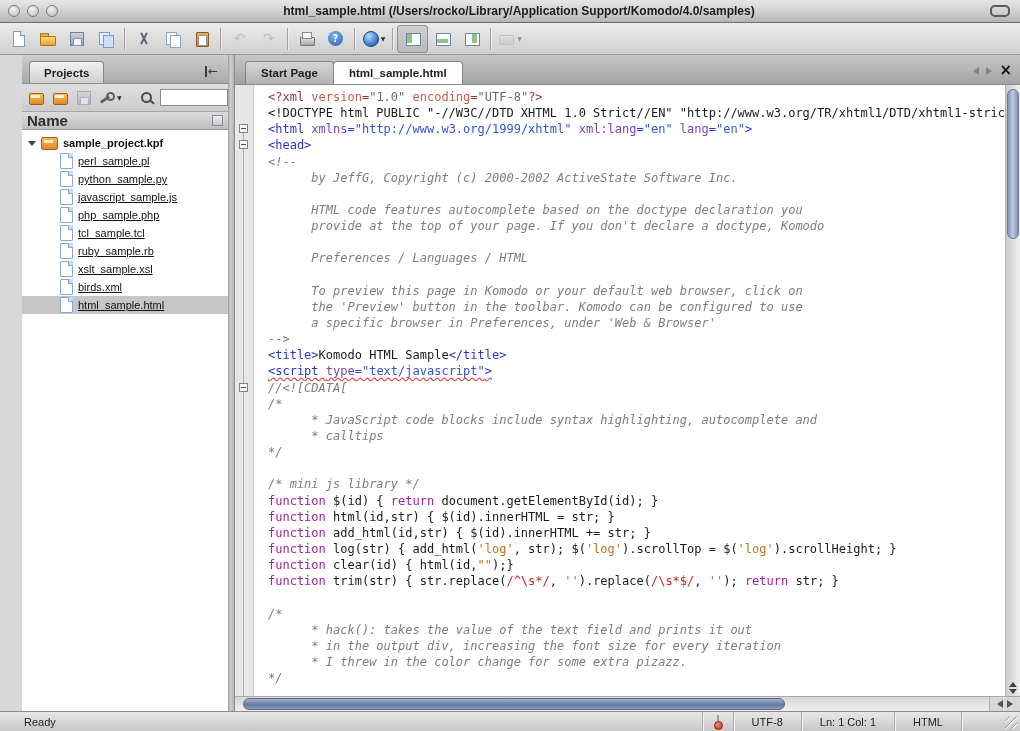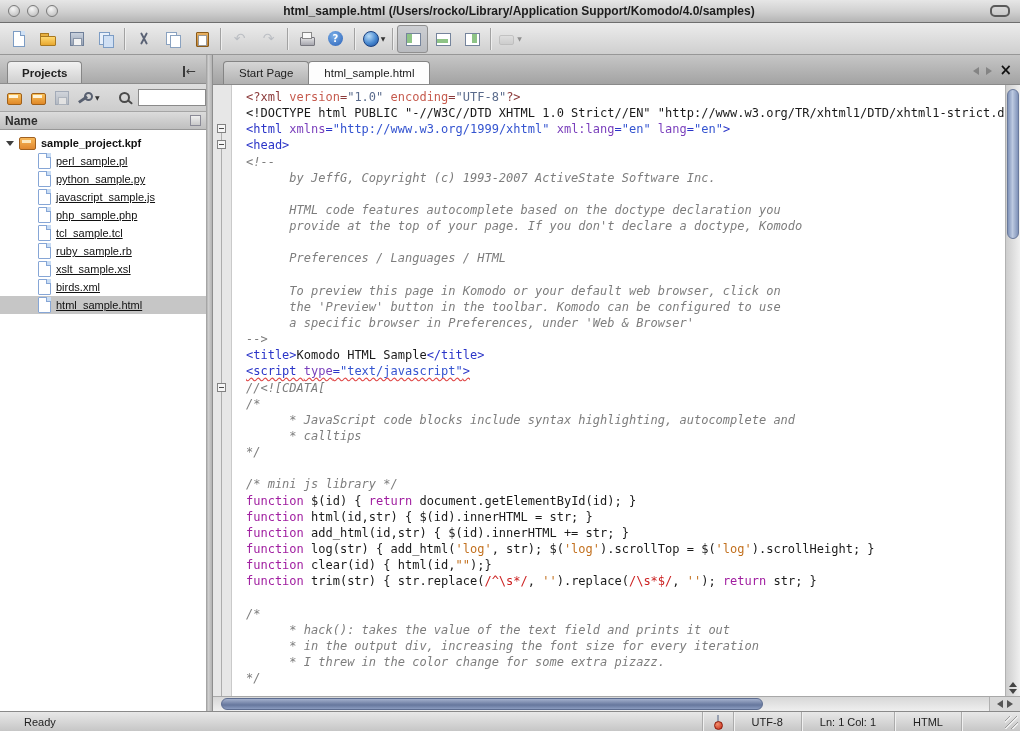--- a/index.html
+++ b/index.html
@@ -53,53 +53,53 @@
   .pane-right-icon::after{content:"";position:absolute;left:9px;top:4px;width:5px;height:9px;background:#8ec486;}
   .generic-drop-icon::before{content:"";position:absolute;left:2px;top:5px;width:13px;height:8px;background:linear-gradient(#dedede,#bfbfbf);border:1px solid #9f9f9f;border-radius:2px;}
   .project-open-icon::before,.project-add-icon::before{content:"";position:absolute;left:2px;top:4px;width:13px;height:10px;background:linear-gradient(#f8c058,#e08828);border:1px solid #a06018;border-radius:2px;}
   .project-open-icon::after,.project-add-icon::after{content:"";position:absolute;left:4px;top:6px;width:9px;height:3px;background:#fdf3d8;}
   .tools-icon::before{content:"";position:absolute;left:3px;top:9px;width:10px;height:3px;background:#586070;transform:rotate(-35deg);}
   .tools-icon::after{content:"";position:absolute;left:9px;top:3px;width:5px;height:5px;border:2px solid #586070;border-radius:50%;}
   .search-icon{width:16px;height:16px;}
   .search-icon::before{content:"";position:absolute;left:2px;top:2px;width:7px;height:7px;border:2px solid #4a4a4a;border-radius:50%;}
   .search-icon::after{content:"";position:absolute;left:10px;top:11px;width:6px;height:2px;background:#4a4a4a;transform:rotate(40deg);border-radius:1px;}
   
-  .main{flex:1;display:flex;min-height:0;}
+  .main{flex:1;display:flex;min-height:0;margin-left:22px;}
   .left-panel{width:206px;flex:none;display:flex;flex-direction:column;background:#d6d6d6;min-height:0;}
   .splitter{width:6px;flex:none;background:linear-gradient(to right,#9a9a9a,#cfcfcf 40%,#b3b3b3);border-right:1px solid #8e8e8e;}
   
   .panel-header{height:28px;flex:none;display:flex;align-items:flex-end;background:linear-gradient(#cdcdcd,#a9a9a9);border-bottom:1px solid #8d8d8d;}
   .ptab{margin-left:7px;height:21px;display:flex;align-items:center;padding:0 14px;
     background:linear-gradient(#f2f2f2,#cfcfcf);border:1px solid #868686;border-bottom:none;border-radius:4px 4px 0 0;
     font-size:11.5px;font-weight:bold;color:#222;}
   .dock-icon{margin:0 10px 6px auto;border-left:2px solid #3a3a3a;padding-left:1px;font-size:12px;line-height:11px;color:#3a3a3a;font-family:"DejaVu Sans",sans-serif;}
   .panel-toolbar{height:27px;flex:none;display:flex;align-items:center;gap:3px;padding-left:3px;
     background:linear-gradient(#dedede,#cdcdcd);border-bottom:1px solid #a5a5a5;}
   .pt-btn{height:22px;min-width:21px;display:flex;align-items:center;justify-content:center;}
   .pt-btn.disabled{opacity:.5;}
   .searchbox{width:62px;height:15px;border:1px solid #8a8a8a;background:#fff;margin-left:2px;font-size:11px;padding:0 2px;}
   .name-header{height:17px;flex:none;display:flex;align-items:center;justify-content:space-between;padding:0 5px;
-    background:linear-gradient(#dcdcdc,#bfbfbf);border-bottom:1px solid #979797;font-size:12px;font-weight:bold;color:#2e2e2e;}
+    background:linear-gradient(#dcdcdc,#bfbfbf);border-bottom:1px solid #979797;font-size:15px;font-weight:bold;color:#2e2e2e;}
   .colpick-icon{width:9px;height:9px;border:1px solid #8a8a96;background:linear-gradient(#f0f0f0,#c8c8c8);}
   .tree{flex:1;background:#fff;overflow:hidden;padding-top:4px;}
   .tree-row{height:18px;display:flex;align-items:center;gap:5px;font-size:11px;color:#111;white-space:nowrap;}
   .tree-row.root{padding-left:6px;font-weight:bold;}
   .tree-row.child{padding-left:38px;text-decoration:underline;}
   .tree-row.selected{background:#c6c6c6;}
   .disclosure-icon{width:0;height:0;border-left:4px solid transparent;border-right:4px solid transparent;border-top:5px solid #3e3e3e;flex:none;}
   .kpf-icon{width:15px;height:11px;background:linear-gradient(#f8b858,#e08830);border:1px solid #a06020;border-radius:2px;position:relative;flex:none;}
   .kpf-icon::after{content:"";position:absolute;left:2px;top:2px;width:9px;height:3px;background:#fce8c0;}
   .file-icon{width:11px;height:14px;background:#fff;border:1px solid #86a6d6;border-radius:1px;position:relative;flex:none;}
   .file-icon::after{content:"";position:absolute;right:-1px;top:-1px;width:4px;height:4px;background:#c8dcf4;border-left:1px solid #86a6d6;border-bottom:1px solid #86a6d6;}
   
   .editor-panel{flex:1;display:flex;flex-direction:column;min-width:0;min-height:0;}
   .tabbar{height:29px;flex:none;display:flex;align-items:flex-end;background:linear-gradient(#c6c6c6,#a3a3a3);border-bottom:1px solid #8a8a8a;position:relative;}
   .etabs{display:flex;align-items:flex-end;margin-left:10px;}
   .etab{height:22px;display:flex;align-items:center;padding:0 15px;font-size:11.5px;color:#222;
-    background:linear-gradient(#d6d6d6,#b2b2b2);border:1px solid #848484;border-bottom:none;border-radius:4px 4px 0 0;margin-right:-1px;}
+    background:linear-gradient(#d6d6d6,#b2b2b2);border:1px solid #848484;border-bottom:none;border-radius:4px 4px 0 0;margin-right:-1px;font-weight:bold;}
   .etab.active{background:#fdfdfd;position:relative;z-index:2;}
   .tab-controls{position:absolute;right:8px;top:6px;display:flex;align-items:center;gap:7px;}
   .navbtn{opacity:.5;}
   .tri-l{display:inline-block;width:0;height:0;border-top:4px solid transparent;border-bottom:4px solid transparent;border-right:6px solid #555;}
   .tri-r{display:inline-block;width:0;height:0;border-top:4px solid transparent;border-bottom:4px solid transparent;border-left:6px solid #555;}
   .tri-u{display:inline-block;width:0;height:0;border-left:4px solid transparent;border-right:4px solid transparent;border-bottom:5px solid #444;}
   .tri-d{display:inline-block;width:0;height:0;border-left:4px solid transparent;border-right:4px solid transparent;border-top:5px solid #444;}
   .tab-close{font-size:15px;font-weight:bold;color:#111;line-height:14px;font-family:"DejaVu Sans",sans-serif;}
   .code-area{flex:1;position:relative;background:#fff;min-height:0;overflow:hidden;}
   .gutter{position:absolute;left:0;top:0;bottom:0;width:18px;background:#e7e7e7;border-right:1px solid #cacaca;}
@@ -328,21 +328,21 @@
             <div class="fold-box" style="top: 39.3px;"></div>
             <div class="fold-box" style="top: 55.45px;"></div>
             <div class="fold-box" style="top: 297.7px;"></div>
           </div>
         <div class="code-content">
             <div class="code-line"><span class="c-x">&lt;?xml </span><span class="c-xa">version</span><span class="c-x">=</span><span class="c-xs">"1.0"</span><span class="c-xa"> encoding</span><span class="c-x">=</span><span class="c-xs">"UTF-8"</span><span class="c-x">?&gt;</span></div>
             <div class="code-line"><span class="c-d">&lt;!DOCTYPE html PUBLIC "-//W3C//DTD XHTML 1.0 Strict//EN" "http://www.w3.org/TR/xhtml1/DTD/xhtml1-strict.dtd</span></div>
             <div class="code-line"><span class="c-t">&lt;html </span><span class="c-a">xmlns</span><span class="c-o">=</span><span class="c-s">"http://www.w3.org/1999/xhtml"</span><span class="c-a"> xml:lang</span><span class="c-o">=</span><span class="c-s">"en"</span><span class="c-a"> lang</span><span class="c-o">=</span><span class="c-s">"en"</span><span class="c-t">&gt;</span></div>
             <div class="code-line"><span class="c-t">&lt;head&gt;</span></div>
             <div class="code-line"><span class="c-c">&lt;!--</span></div>
-            <div class="code-line"><span class="c-c">      by JeffG, Copyright (c) 1993-2007 ActiveState Software Inc.</span></div>
+            <div class="code-line"><span class="c-c">      by JeffG, Copyright (c) 2000-2002 ActiveState Software Inc.</span></div>
             <div class="code-line">&nbsp;</div>
             <div class="code-line"><span class="c-c">      HTML code features autocomplete based on the doctype declaration you</span></div>
             <div class="code-line"><span class="c-c">      provide at the top of your page. If you don't declare a doctype, Komodo</span></div>
             <div class="code-line">&nbsp;</div>
             <div class="code-line"><span class="c-c">      Preferences / Languages / HTML</span></div>
             <div class="code-line">&nbsp;</div>
             <div class="code-line"><span class="c-c">      To preview this page in Komodo or your default web browser, click on</span></div>
             <div class="code-line"><span class="c-c">      the 'Preview' button in the toolbar. Komodo can be configured to use</span></div>
             <div class="code-line"><span class="c-c">      a specific browser in Preferences, under 'Web &amp; Browser'</span></div>
             <div class="code-line"><span class="c-c">--&gt;</span></div>

